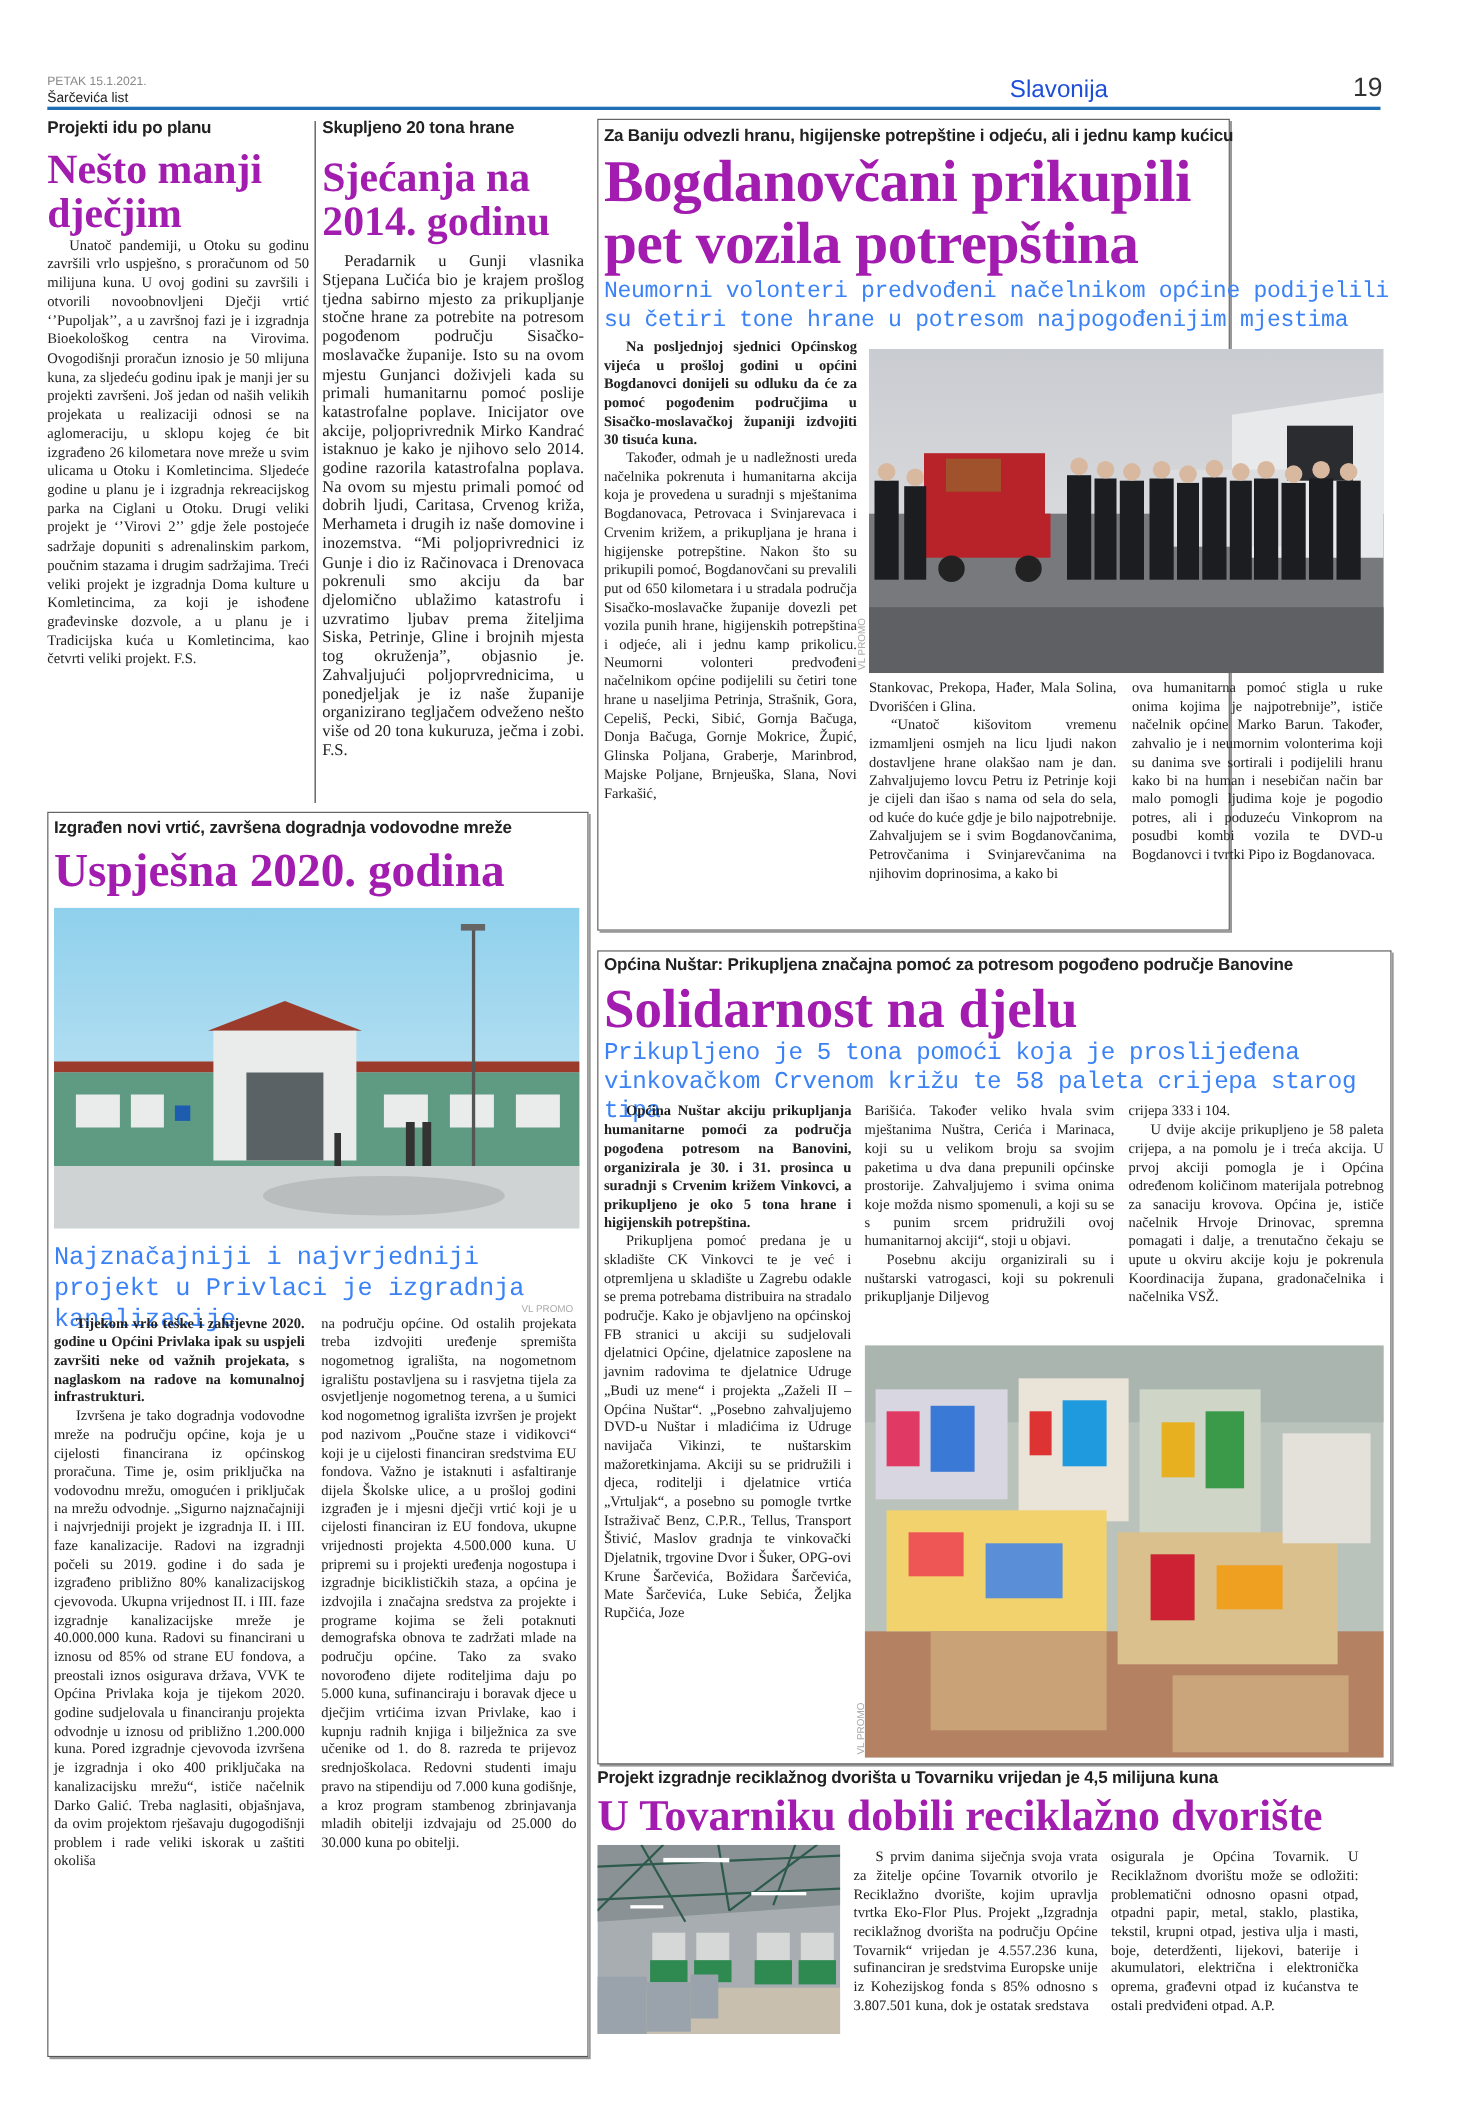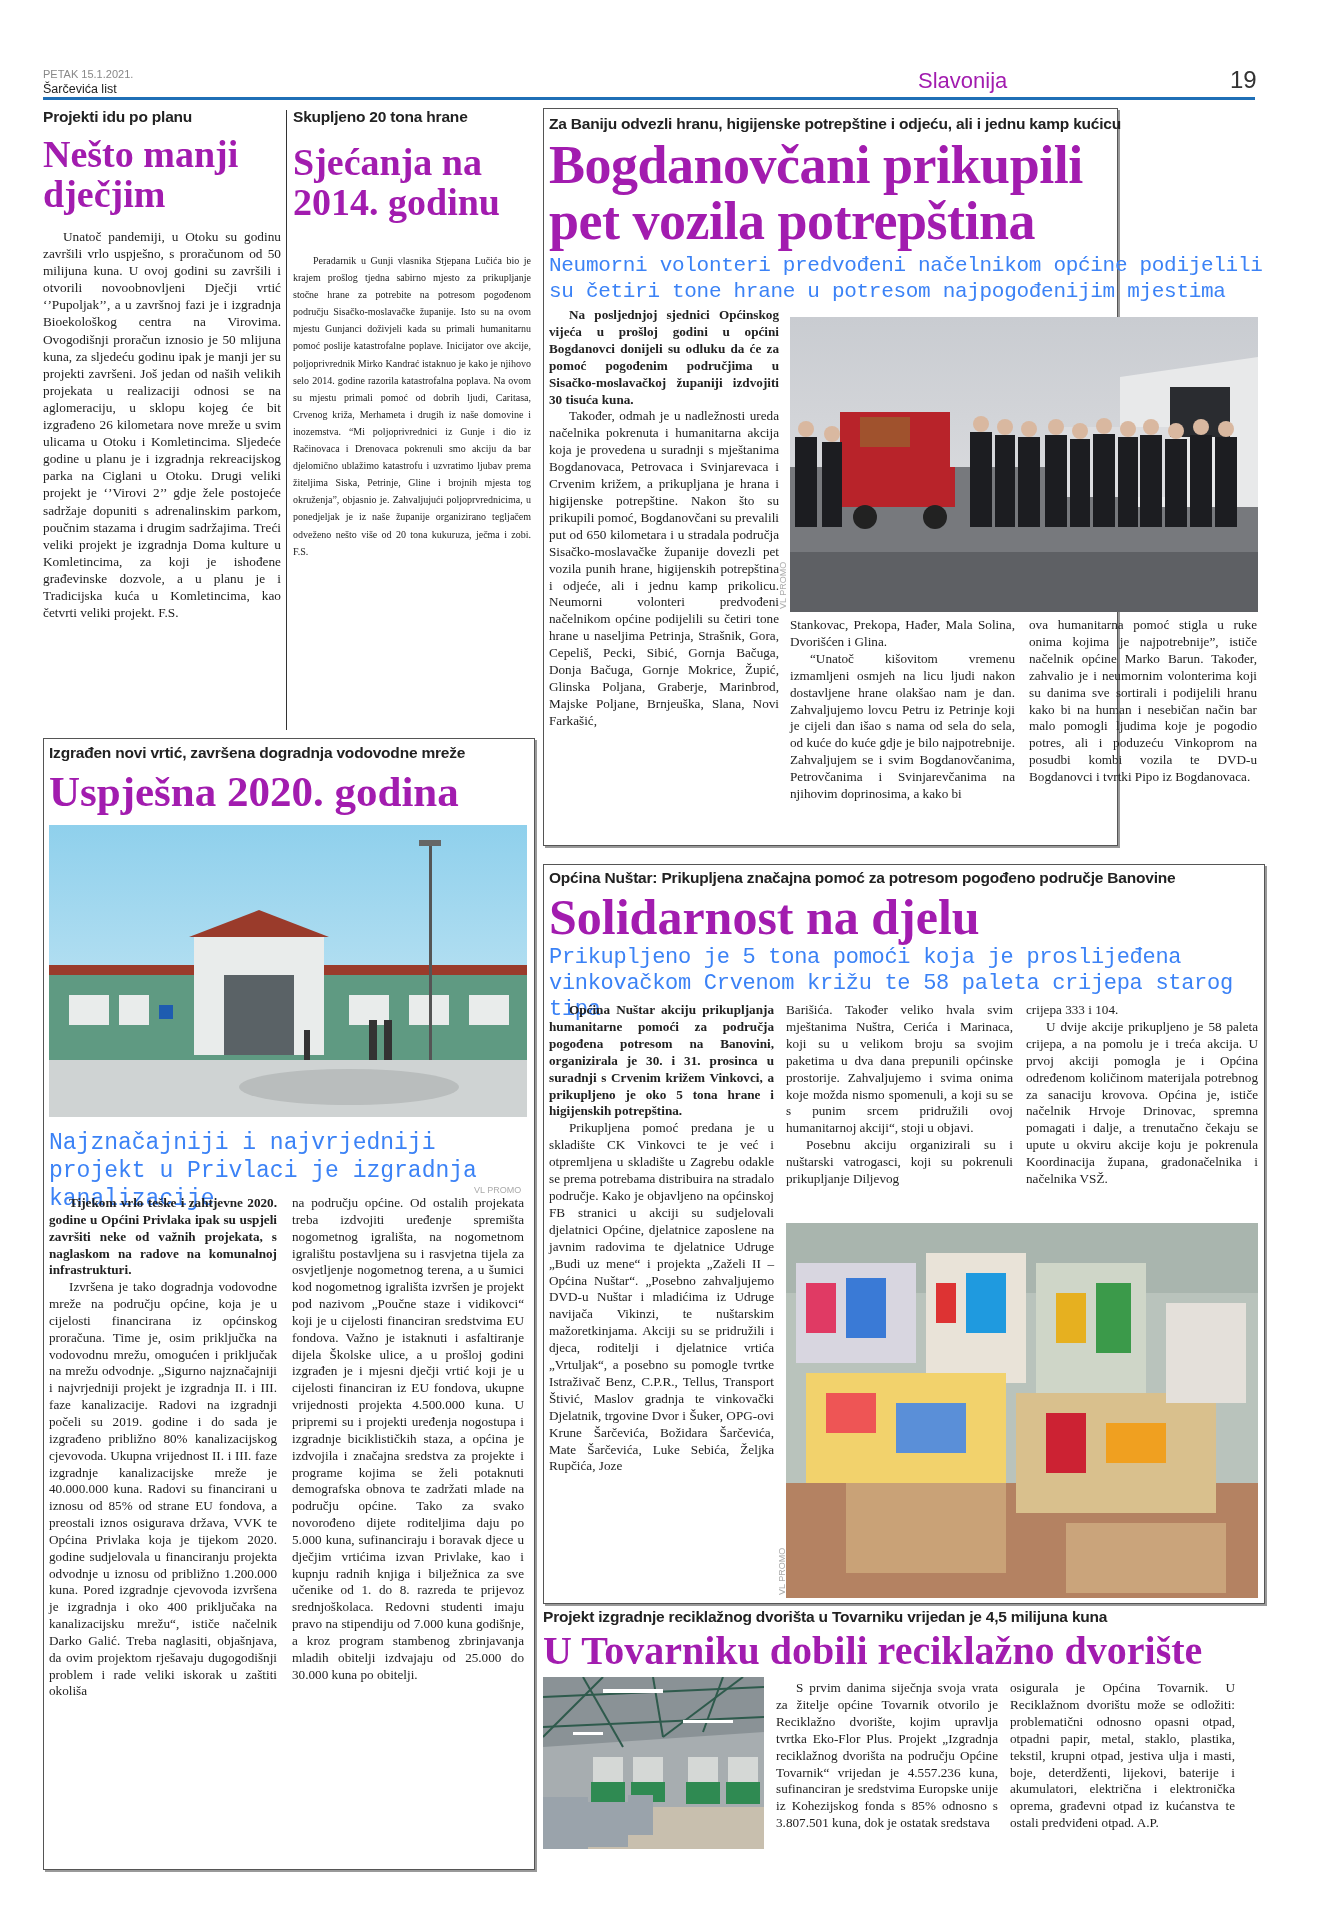--- a/index.html
+++ b/index.html
@@ -1,20 +1,20 @@
 <!DOCTYPE html>
 <html><head>
 <meta charset="utf-8">
 <style>
 *{box-sizing:border-box;margin:0;padding:0}
 body{width:1326px;height:1920px;background:#fff;position:relative;overflow:hidden;font-family:"DejaVu Serif",serif;color:#222}
 .abs{position:absolute}
 .hdr-date{left:43px;top:68px;font:11px "Liberation Sans",sans-serif;color:#888}
 .hdr-paper{left:43px;top:82px;font:12.5px "Liberation Sans",sans-serif;color:#222}
-.hdr-section{left:918px;top:68px;font:22px "Liberation Sans",sans-serif;color:#a21caf}
+.hdr-section{left:918px;top:68px;font:22px "Liberation Sans",sans-serif;color:#1d4ed8}
 .hdr-page{left:1230px;top:66px;font:24px "Liberation Sans",sans-serif;color:#333}
 .hdr-rule{left:43px;top:97px;width:1212px;height:3px;background:#1f6fb6}
 .kicker{font:bold 15px "Liberation Sans",sans-serif;color:#222;letter-spacing:-.2px;white-space:nowrap}
 .head{font-family:"Liberation Serif",serif;font-weight:bold;color:#a21caf;line-height:1}
 .sub{font-family:Liberation Mono, monospace;color:#3b82f6;line-height:1.15}
 .body{font:13.2px/17px "Liberation Serif",serif;color:#222;text-align:justify;hyphens:auto}
 .body p{text-indent:20px}
 .body p.lead{font-weight:bold}
 .vrule{background:#333;width:1px}
 .box{border:1.5px solid #555;box-shadow:2px 2px 0 #999}
@@ -30,33 +30,33 @@
 <div class="abs hdr-section">Slavonija</div>
 <div class="abs hdr-page">19</div>
 <div class="abs hdr-rule"></div>
 
 <div class="abs" style="left:43px;top:108px;width:238px">
   <div class="kicker" style="font-size:15.5px">Projekti idu po planu</div>
   <div class="head" style="font-size:38px;margin-top:8px;line-height:40px">
     <div>Nešto manji</div>
     <div>dječjim</div>
   </div>
-  <div class="body" style="margin-top:14px;font-size:13.3px;line-height:17.1px">
+  <div class="body" style="margin-top:0;font-size:13.3px;line-height:17.1px">
     <p>Unatoč pandemiji, u Otoku su godinu završili vrlo uspješno, s proračunom od 50 milijuna kuna. U ovoj godini su završili i otvorili novoobnovljeni Dječji vrtić ‘’Pupoljak’’, a u završnoj fazi je i izgradnja Bioekološkog centra na Virovima. Ovogodišnji proračun iznosio je 50 mlijuna kuna, za sljedeću godinu ipak je manji jer su projekti završeni. Još jedan od naših velikih projekata u realizaciji odnosi se na aglomeraciju, u sklopu kojeg će bit izgrađeno 26 kilometara nove mreže u svim ulicama u Otoku i Komletincima. Sljedeće godine u planu je i izgradnja rekreacijskog parka na Ciglani u Otoku. Drugi veliki projekt je ‘’Virovi 2’’ gdje žele postojeće sadržaje dopuniti s adrenalinskim parkom, poučnim stazama i drugim sadržajima. Treći veliki projekt je izgradnja Doma kulture u Komletincima, za koji je ishođene građevinske dozvole, a u planu je i Tradicijska kuća u Komletincima, kao četvrti veliki projekt. F.S.</p>
   </div>
 </div>
 <div class="abs vrule" style="left:286px;top:110px;height:620px"></div>
 
 <div class="abs" style="left:293px;top:108px;width:238px">
   <div class="kicker" style="font-size:15.5px">Skupljeno 20 tona hrane</div>
   <div class="head" style="font-size:38px;margin-top:16px;line-height:40px">
     <div>Sjećanja na</div>
     <div>2014. godinu</div>
   </div>
-  <div class="body" style="margin-top:30px;font-size:10px;line-height:17.1px">
+  <div class="body" style="margin-top:8px;font-size:15px;line-height:17.1px">
     <p>Peradarnik u Gunji vlasnika Stjepana Lučića bio je krajem prošlog tjedna sabirno mjesto za prikupljanje stočne hrane za potrebite na potresom pogođenom području Sisačko-moslavačke županije. Isto su na ovom mjestu Gunjanci doživjeli kada su primali humanitarnu pomoć poslije katastrofalne poplave. Inicijator ove akcije, poljoprivrednik Mirko Kandrać istaknuo je kako je njihovo selo 2014. godine razorila katastrofalna poplava. Na ovom su mjestu primali pomoć od dobrih ljudi, Caritasa, Crvenog križa, Merhameta i drugih iz naše domovine i inozemstva. “Mi poljoprivrednici iz Gunje i dio iz Račinovaca i Drenovaca pokrenuli smo akciju da bar djelomično ublažimo katastrofu i uzvratimo ljubav prema žiteljima Siska, Petrinje, Gline i brojnih mjesta tog okruženja”, objasnio je. Zahvaljujući poljoprvrednicima, u ponedjeljak je iz naše županije organizirano tegljačem odveženo nešto više od 20 tona kukuruza, ječma i zobi. F.S.</p>
   </div>
 </div>
 
 <div class="abs box" style="left:543px;top:108px;width:575px;height:738px">
   <div class="kicker" style="position:absolute;left:5px;top:6px;font-size:15.5px">Za Baniju odvezli hranu, higijenske potrepštine i odjeću, ali i jednu kamp kućicu</div>
   <div class="head" style="position:absolute;left:5px;top:28px;font-size:54px;line-height:56px;letter-spacing:-.5px">
     <div>Bogdanovčani prikupili</div>
     <div>pet vozila potrepština</div>
   </div>

